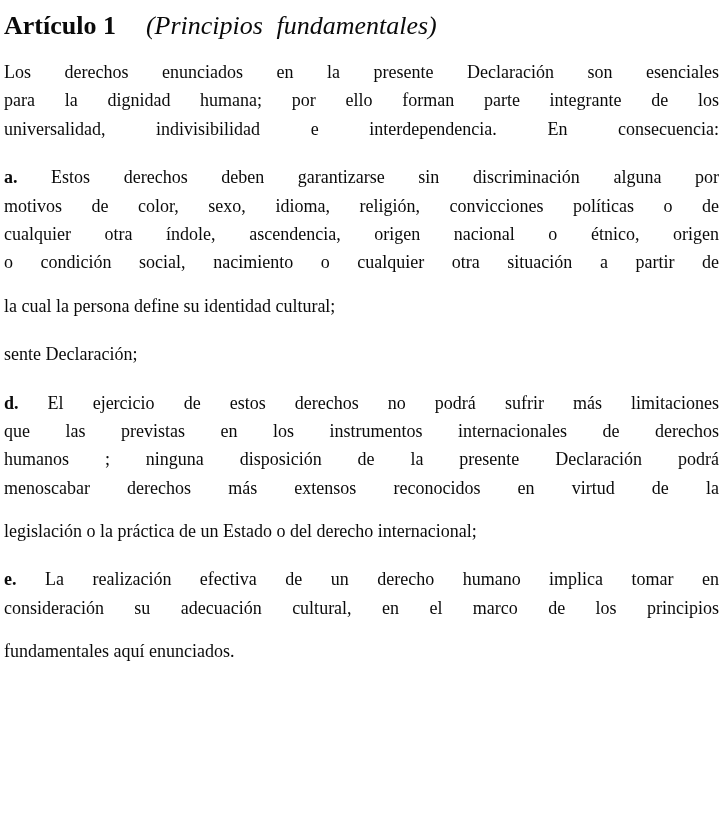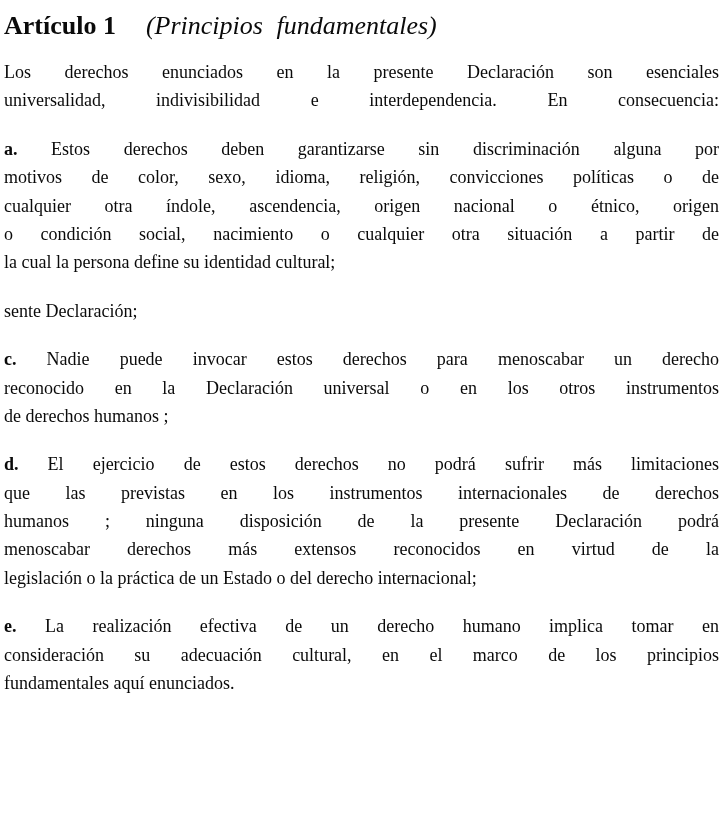--- a/index.html
+++ b/index.html
@@ -42,57 +42,54 @@
     line-height: 28.4px;
     height: 28.4px;
     overflow: hidden;
     text-align: justify;
     text-align-last: justify;
     -moz-text-align-last: justify;
   }
   .line.last {
     text-align: center;
     text-align-last: left;
+    margin-top: 15px;
     -moz-text-align-last: left;
   }
   .clause-label {
     font-weight: bold;
   }
 </style>
 </head>
 <body style="background: rgb(255, 255, 255); color: rgb(10, 10, 10);">
 
 <div class="page">
 
   <div class="doc-title">
     <span class="article">Artículo 1</span><span class="subtitle">(Principios fundamentales)</span>
   </div>
 
   <div class="para">
     <div class="line">Los derechos enunciados en la presente Declaración son esenciales</div>
+    <div class="line">para la dignidad humana; por ello forman parte integrante de los</div>
     <div class="line">universalidad, indivisibilidad e interdependencia. En consecuencia:</div>
   </div>
 
   <div class="para">
     <div class="line"><b class="clause-label">a.</b> <span>Estos derechos deben garantizarse sin discriminación alguna por</span></div>
     <div class="line">motivos de color, sexo, idioma, religión, convicciones políticas o de</div>
     <div class="line">cualquier otra índole, ascendencia, origen nacional o étnico, origen</div>
     <div class="line">o condición social, nacimiento o cualquier otra situación a partir de</div>
     <div class="line last">la cual la persona define su identidad cultural;</div>
   </div>
 
   <div class="para">
     <div class="line last">sente Declaración;</div>
   </div>
 
-  <div class="para">
-    <div class="line"><b class="clause-label">c.</b> <span>Nadie puede invocar estos derechos para menoscabar un derecho</span></div>
-    <div class="line">reconocido en la Declaración universal o en los otros instrumentos</div>
-    <div class="line last">de derechos humanos ;</div>
-  </div>
 
   <div class="para">
     <div class="line"><b class="clause-label">d.</b> <span>El ejercicio de estos derechos no podrá sufrir más limitaciones</span></div>
     <div class="line">que las previstas en los instrumentos internacionales de derechos</div>
     <div class="line">humanos ; ninguna disposición de la presente Declaración podrá</div>
     <div class="line">menoscabar derechos más extensos reconocidos en virtud de la</div>
     <div class="line last">legislación o la práctica de un Estado o del derecho internacional;</div>
   </div>
 
   <div class="para">

